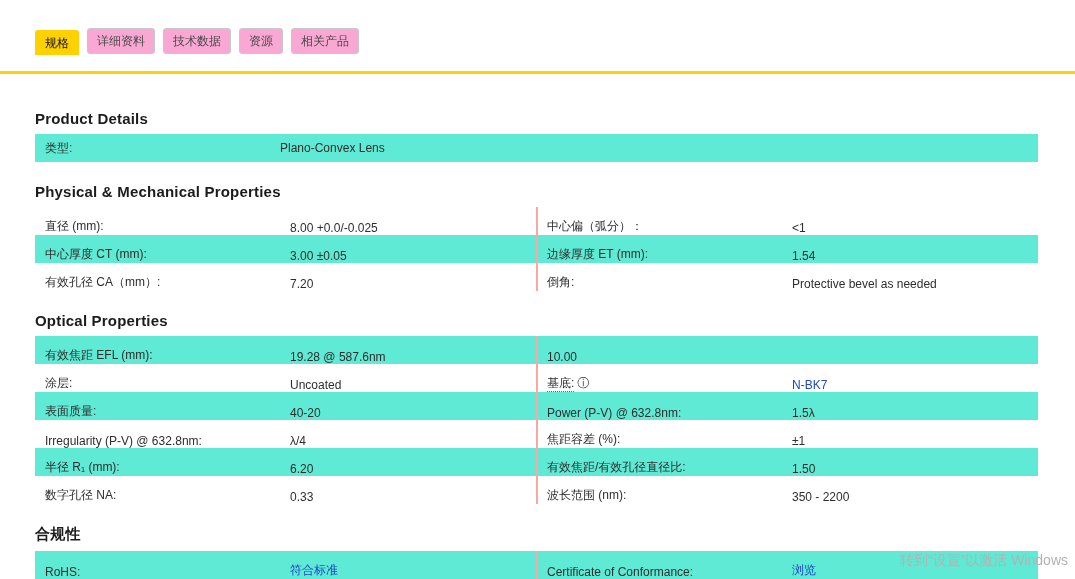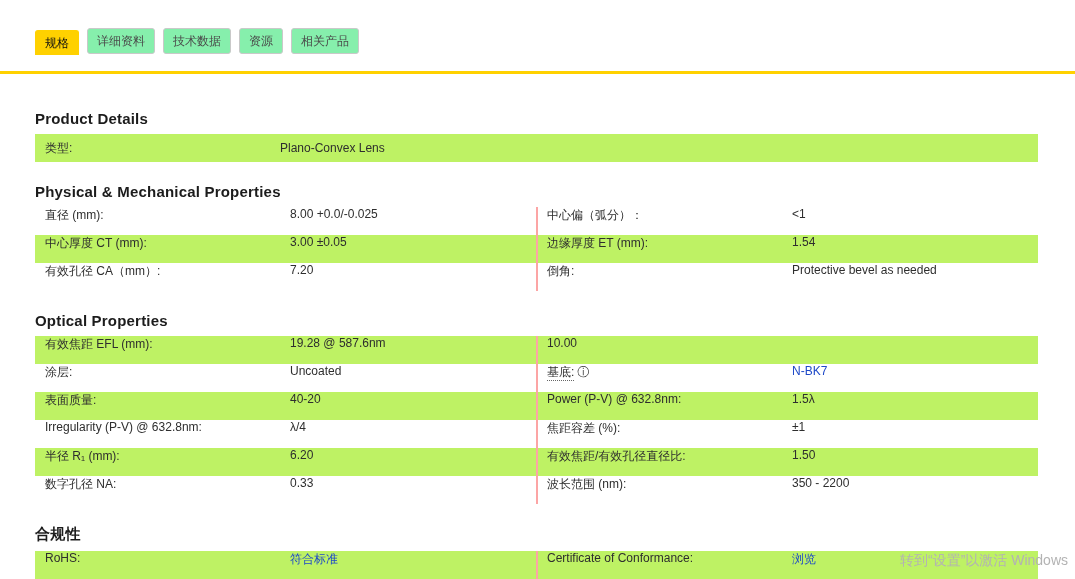--- a/index.html
+++ b/index.html
@@ -10,35 +10,35 @@
     font-family:"Liberation Sans","DejaVu Sans",sans-serif;
   }
   
   .tabs { display:flex; align-items:flex-end; padding:28px 0 16px 35px; gap:8px; }
   .tab {
     font-size:12px; line-height:12px; padding:6px 9px; cursor:pointer;
     border-radius:3px 3px 0 0; white-space:nowrap;
   }
   .tab.active { background:#ffd100; color:#111111; border:1px solid #ffd100; border-bottom:none; }
   .tab.inactive {
-    background:#86efac; border:1px solid #c9c9c9; color:#4a4a4a;
+    background:#f9a8d4; border:1px solid #c9c9c9; color:#4a4a4a;
     border-radius:3px; margin-bottom:1px;
   }
   .accent-line { height:3px; width:1075px; background:#ffd100; }
   
   .content { padding:0 37px 0 35px; }
   .section-title {
     font-size:15px; font-weight:bold; color:#1c1c1c;
     margin:21px 0 7px 0; letter-spacing:.2px;
   }
   .section-title.first { margin-top:36px; }
   .spec-table { width:100%; }
   .trow { display:flex; height:28px; align-items:center; font-size:12px; }
-  .trow.shade { background:#bef264; }
-  .half { flex:1 1 0; display:flex; align-items:flex-start; padding-left:10px; height:100%; }
+  .trow.shade { background:#5eead4; }
+  .half { flex:1 1 0; display:flex; align-items:flex-end; padding-left:10px; height:100%; }
   .half.right { border-left:2px solid #fca5a5; padding-left:9px; }
   .lbl { width:245px; flex:0 0 245px; color:#2e2e2e; }
   .val { color:#2e2e2e; }
   .link { color:#1e49c8; cursor:pointer; text-decoration:none; }
   .dotted { border-bottom:1px dotted #666; padding-bottom:1px; }
   .info-icon { font-size:12px; margin-left:3px; color:#333; }
   
   .wm1 {
     position:absolute; left:900px; top:528px; font-size:20px;
     color:rgba(255,255,255,.93); letter-spacing:.5px; white-space:nowrap;

